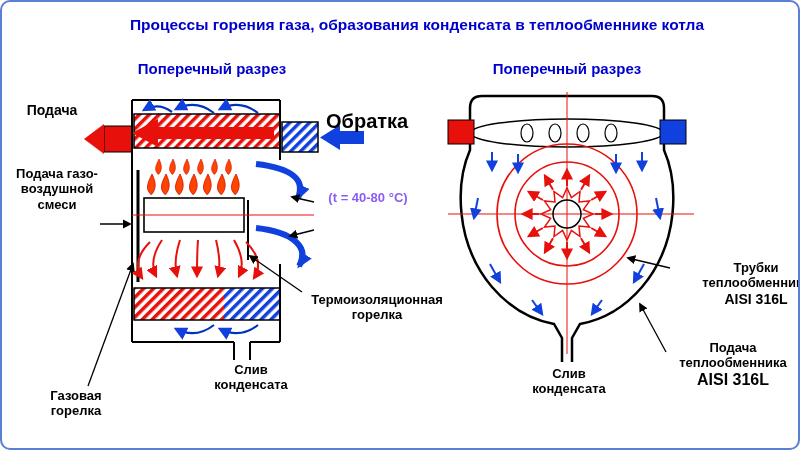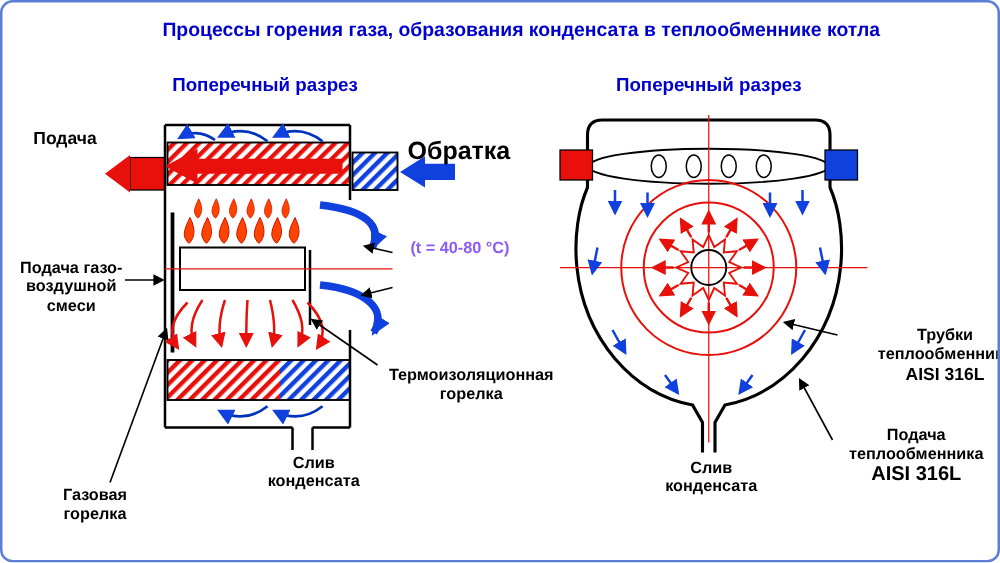--- a/index.html
+++ b/index.html
@@ -207,21 +207,21 @@
     </g>
   </svg>
 
   <div class="title">Процессы горения газа, образования конденсата в теплообменнике котла</div>
 
   <div class="subtitle" style="left:100px;width:220px;">Поперечный разрез</div>
   <div class="subtitle" style="left:455px;width:220px;">Поперечный разрез</div>
 
   <div class="lbl" style="left:14px;top:100px;width:72px;font-size:14px;">Подача</div>
   <div class="lbl" style="left:324px;top:108px;width:80px;font-size:20px;">Обратка</div>
-  <div class="lbl" style="left:6px;top:164px;width:98px;margin-top:40px;">Подача газо-воздушной смеси</div>
+  <div class="lbl" style="left:6px;top:164px;width:98px;">Подача газо-воздушной смеси</div>
 
   <div class="lbl" style="left:316px;top:188px;width:100px;">
     <div class="blue">(t = 40-80 °C)</div>
   </div>
 
   <div class="lbl" style="left:286px;top:290px;width:178px;">Термоизоляционная горелка</div>
   <div class="lbl" style="left:194px;top:360px;width:110px;">Слив конденсата</div>
   <div class="lbl" style="left:24px;top:386px;width:100px;">Газовая горелка</div>
 
   <div class="lbl" style="left:688px;top:258px;width:132px;">

